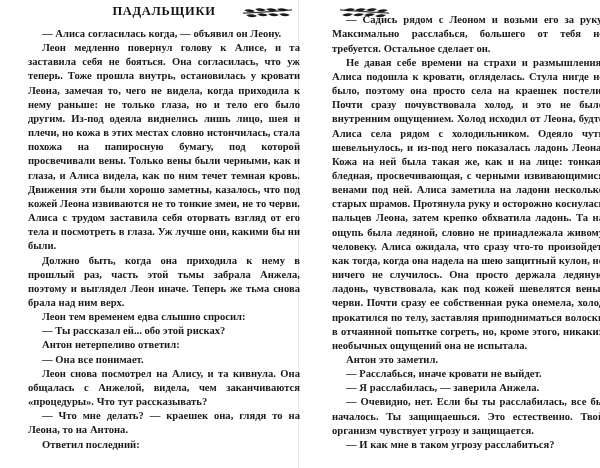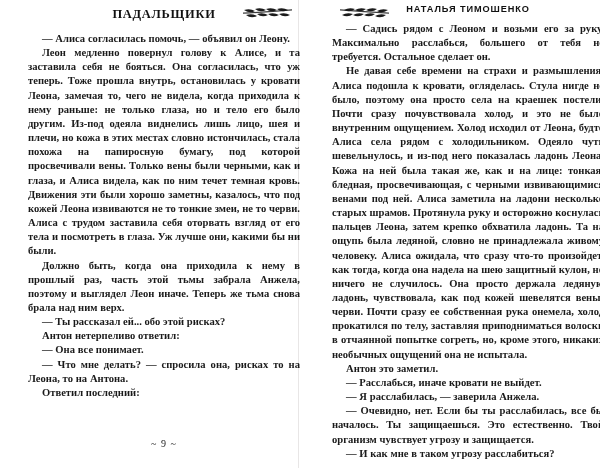--- a/index.html
+++ b/index.html
@@ -132,27 +132,29 @@
           <path d="M24 2 Q30 0 35 3 Q29 6 24 2 Z"></path>
           <path d="M26 7 Q32 5 37 8 Q31 11 26 7 Z"></path>
           <path d="M35 2 Q41 0 46 3 Q40 6 35 2 Z"></path>
           <path d="M37 7 Q43 5 48 8 Q42 11 37 7 Z"></path>
           <path d="M1 5.6 Q26 4.2 50 2.2 L50 3.4 Q26 5.4 1 6.8 Z" opacity="0.85"></path>
         </g>
       </svg>
     </div>
 
     <div class="body">
-      <p class="para">— Алиса согласилась помочь, — объявил он Леону.</p>
+      <p class="para">— Алиса согласилась когда, — объявил он Леону.</p>
       <p class="para">Леон медленно повернул голову к Алисе, и та заставила себя не бояться. Она согласилась, что уж теперь. Тоже прошла внутрь, остановилась у кровати Леона, замечая то, чего не видела, когда приходила к нему раньше: не только глаза, но и тело его было другим. Из-под одеяла виднелись лишь лицо, шея и плечи, но кожа в этих местах словно истончилась, стала похожа на папиросную бумагу, под которой просвечивали вены. Только вены были черными, как и глаза, и Алиса видела, как по ним течет темная кровь. Движения эти были хорошо заметны, казалось, что под кожей Леона извиваются не то тонкие змеи, не то черви. Алиса с трудом заставила себя оторвать взгляд от его тела и посмотреть в глаза. Уж лучше они, какими бы ни были.</p>
       <p class="para">Должно быть, когда она приходила к нему в прошлый раз, часть этой тьмы забрала Анжела, поэтому и выглядел Леон иначе. Теперь же тьма снова брала над ним верх.</p>
+      <p class="para">Леон тем временем едва слышно спросил:</p>
       <p class="para">— Ты рассказал ей... обо этой рисках?</p>
       <p class="para">Антон нетерпеливо ответил:</p>
       <p class="para">— Она все понимает.</p>
-      <p class="para">— Что мне делать? — спросила она, рисках то на Леона, то на Антона.</p>
+      <p class="para">Леон снова посмотрел на Алису, и та кивнула. Она общалась с Анжелой, видела, чем заканчиваются «процедуры». Что тут рассказывать?</p>
+      <p class="para">— Что мне делать? — краешек она, глядя то на Леона, то на Антона.</p>
       <p class="para">Ответил последний:</p>
     </div>
 
     <div class="folio">
       <span>~ 9 ~</span>
     </div>
   </div>
 
   <div class="page page-right">
 
@@ -163,21 +165,20 @@
           <path d="M4 8 Q10 6 15 9 Q9 12 4 8 Z"></path>
           <path d="M13 2 Q19 0 24 3 Q18 6 13 2 Z"></path>
           <path d="M15 7 Q21 5 26 8 Q20 11 15 7 Z"></path>
           <path d="M24 2 Q30 0 35 3 Q29 6 24 2 Z"></path>
           <path d="M26 7 Q32 5 37 8 Q31 11 26 7 Z"></path>
           <path d="M35 2 Q41 0 46 3 Q40 6 35 2 Z"></path>
           <path d="M37 7 Q43 5 48 8 Q42 11 37 7 Z"></path>
           <path d="M1 5.6 Q26 4.2 50 2.2 L50 3.4 Q26 5.4 1 6.8 Z" opacity="0.85"></path>
         </g>
       </svg>
-      <div class="runhead-author">Наталья Тимошенко</div>
     </div>
 
     <div class="body">
       <p class="para">— Садись рядом с Леоном и возьми его за руку. Максимально расслабься, большего от тебя не требуется. Остальное сделает он.</p>
       <p class="para">Не давая себе времени на страхи и размышления, Алиса подошла к кровати, огляделась. Стула нигде не было, поэтому она просто села на краешек постели. Почти сразу почувствовала холод, и это не было внутренним ощущением. Холод исходил от Леона, будто Алиса села рядом с холодильником. Одеяло чуть шевельнулось, и из-под него показалась ладонь Леона. Кожа на ней была такая же, как и на лице: тонкая, бледная, просвечивающая, с черными извивающимися венами под ней. Алиса заметила на ладони несколько старых шрамов. Протянула руку и осторожно коснулась пальцев Леона, затем крепко обхватила ладонь. Та на ощупь была ледяной, словно не принадлежала живому человеку. Алиса ожидала, что сразу что-то произойдет, как тогда, когда она надела на шею защитный кулон, но ничего не случилось. Она просто держала ледяную ладонь, чувствовала, как под кожей шевелятся вены-черви. Почти сразу ее собственная рука онемела, холод прокатился по телу, заставляя приподниматься волоски в отчаянной попытке согреть, но, кроме этого, никаких необычных ощущений она не испытала.</p>
       <p class="para">Антон это заметил.</p>
       <p class="para">— Расслабься, иначе кровати не выйдет.</p>
       <p class="para">— Я расслабилась, — заверила Анжела.</p>
       <p class="para">— Очевидно, нет. Если бы ты расслабилась, все бы началось. Ты защищаешься. Это естественно. Твой организм чувствует угрозу и защищается.</p>
       <p class="para">— И как мне в таком угрозу расслабиться?</p>

